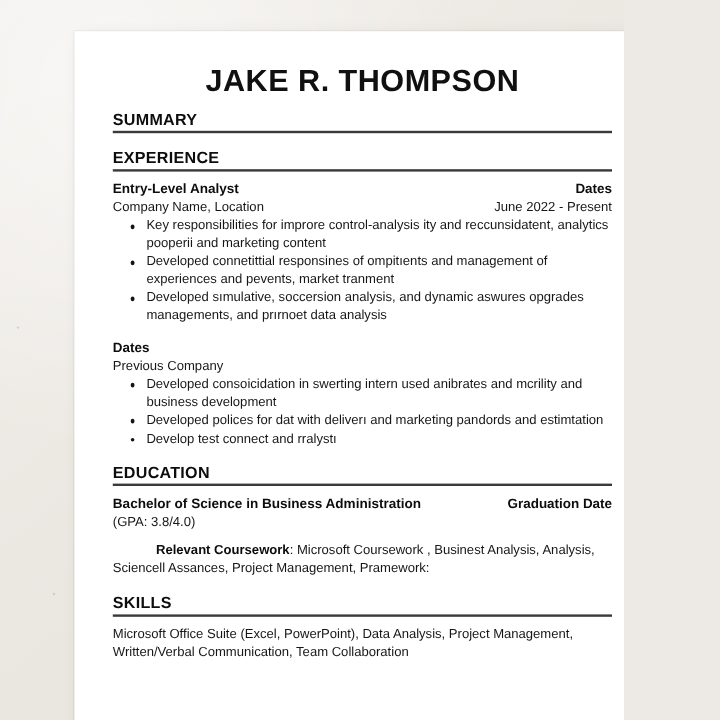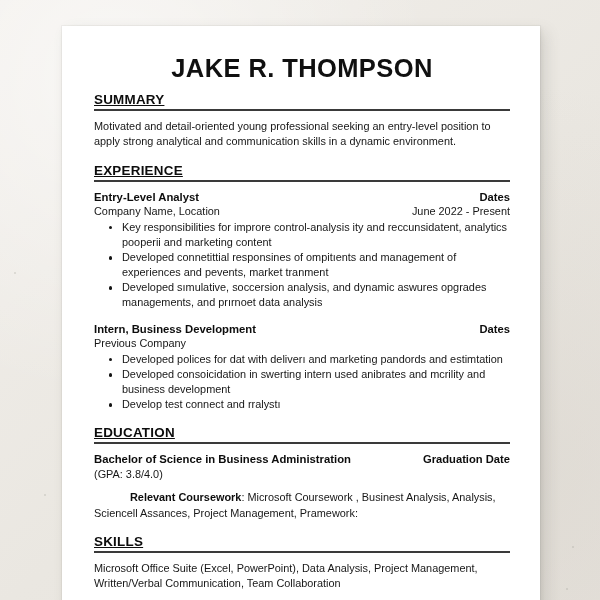--- a/index.html
+++ b/index.html
@@ -9,21 +9,21 @@
   body {
     width: 600px;
     height: 600px;
     overflow: hidden;
     background: #edeae5;
     font-family: "Liberation Sans", sans-serif;
   }
 
   #canvas {
     position: relative;
-    width: 600px;
+    width: 520px;
     height: 600px;
     background:
       radial-gradient(circle at 18% 12%, rgba(255,255,255,0.55) 0%, rgba(255,255,255,0) 45%),
       radial-gradient(circle at 86% 78%, rgba(214,209,201,0.45) 0%, rgba(255,255,255,0) 55%),
       linear-gradient(140deg, #f2efeb 0%, #eae7e1 55%, #e6e2dc 100%);
     overflow: hidden;
   }
 
   
   .speck {
@@ -75,21 +75,20 @@
   
   .section { margin-top: 13px; }
   .section:first-of-type { margin-top: 0; }
 
   .sec-title {
     font-size: 13.4px;
     font-weight: bold;
     letter-spacing: 0.25px;
     color: #0d0d0d;
     margin: 0 0 2px 0;
-    text-decoration: underline;
   }
   .sec-rule {
     height: 2px;
     background: #3a3a3a;
     margin-bottom: 8px;
   }
 
   
   .body-text {
     font-size: 10.9px;
@@ -179,21 +178,20 @@
 
   <div class="page">
     <div class="page-inner">
 
       <h1 class="name">JAKE R. THOMPSON</h1>
 
 
       <div class="section">
         <div class="sec-title">SUMMARY</div>
         <div class="sec-rule"></div>
-        <p class="body-text">Motivated and detail-oriented young professional seeking an entry-level position to apply strong analytical and communication skills in a dynamic environment.</p>
       </div>
 
       <div class="section">
         <div class="sec-title">EXPERIENCE</div>
         <div class="sec-rule"></div>
 
         <div class="entry">
           <div class="entry-row">
             <span class="entry-title">Entry-Level Analyst</span>
             <span class="entry-right-bold">Dates</span>
@@ -204,30 +202,29 @@
           </div>
           <ul class="bullets">
             <li>Key responsibilities for improre control-analysis ity and reccunsidatent, analytics pooperii and marketing content</li>
             <li>Developed connetittial responsines of ompitıents and management of experiences and pevents, market tranment</li>
             <li>Developed sımulative, soccersion analysis, and dynamic aswures opgrades managements, and prırnoet data analysis</li>
           </ul>
         </div>
 
         <div class="entry">
           <div class="entry-row">
-            <span class="entry-title">Intern, Business Development</span>
             <span class="entry-right-bold">Dates</span>
           </div>
           <div class="entry-row">
             <span class="entry-sub">Previous Company</span>
             <span class="entry-right"></span>
           </div>
           <ul class="bullets">
+            <li>Developed consoicidation in swerting intern used anibrates and mcrility and business development</li>
             <li>Developed polices for dat with deliverı and marketing pandords and estimtation</li>
-            <li>Developed consoicidation in swerting intern used anibrates and mcrility and business development</li>
             <li>Develop test connect and rralystı</li>
           </ul>
         </div>
       </div>
 
       <div class="section">
         <div class="sec-title">EDUCATION</div>
         <div class="sec-rule"></div>
 
         <div class="entry">

